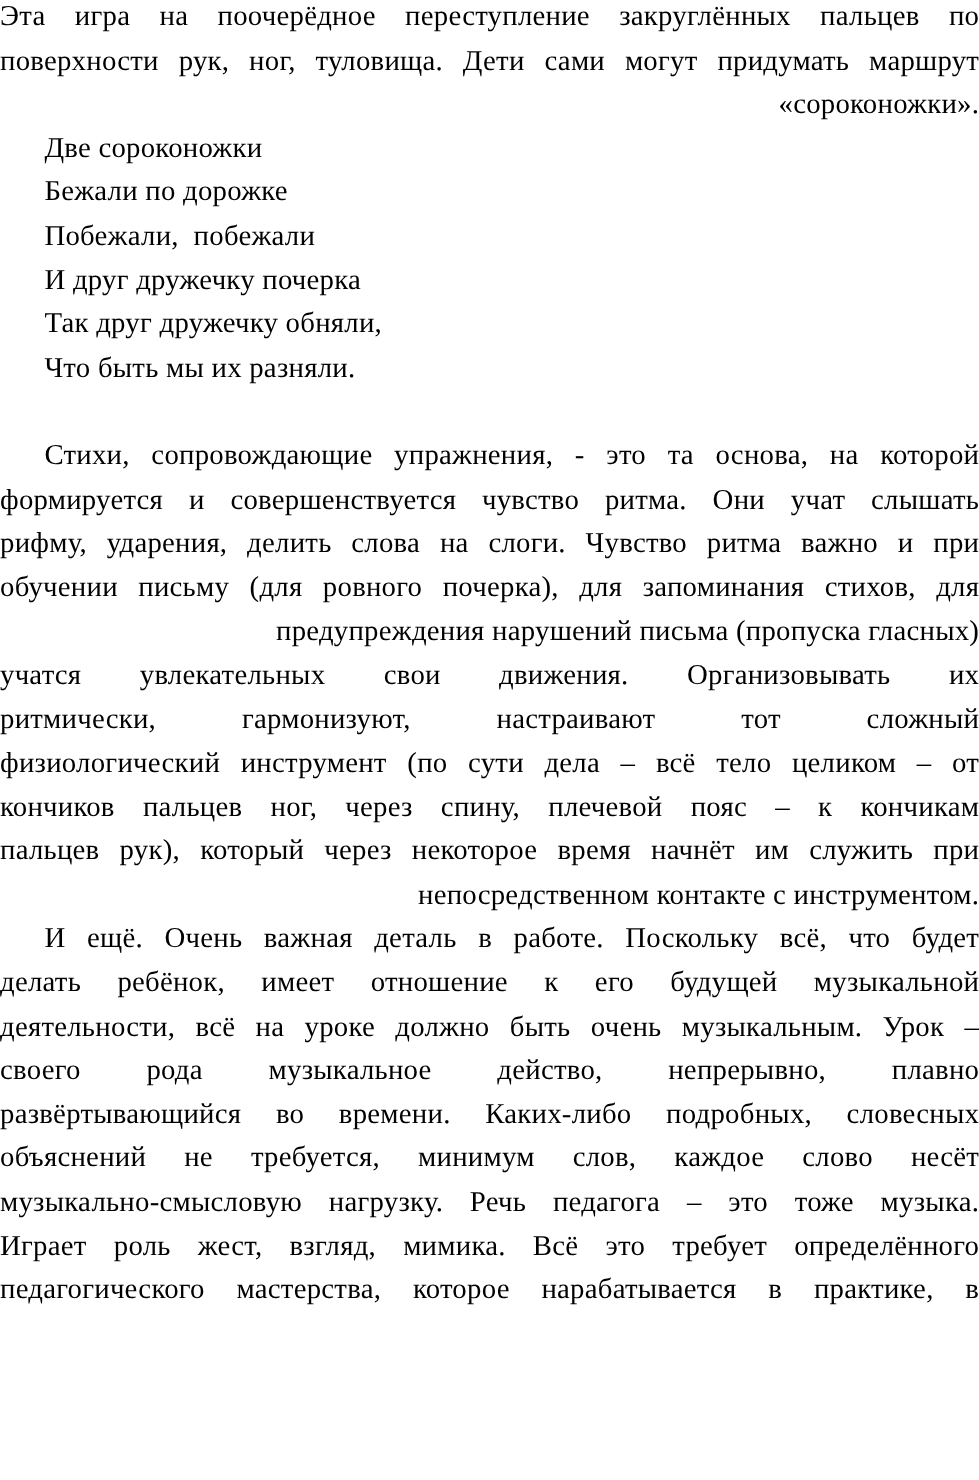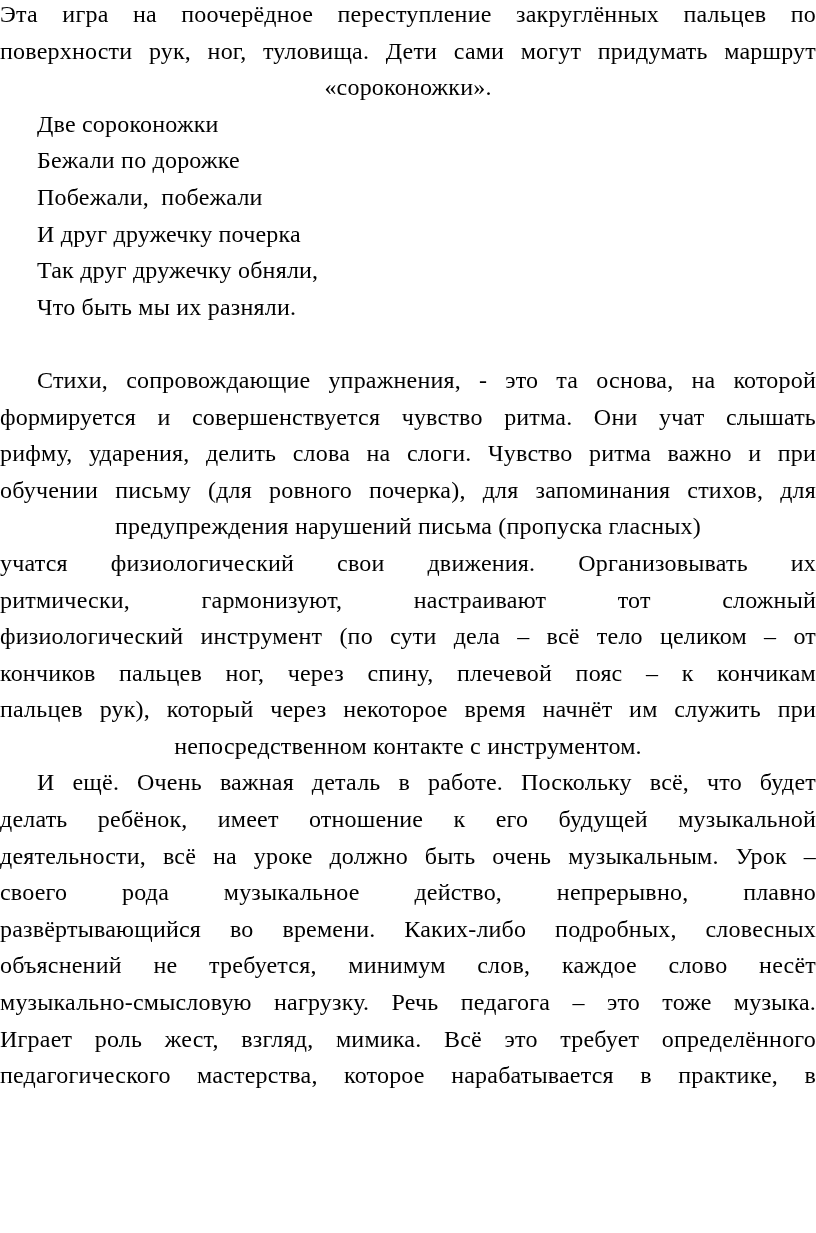--- a/index.html
+++ b/index.html
@@ -33,21 +33,21 @@
   }
   
   .line.jl {
     text-align: justify;
     text-align-last: justify;
     -moz-text-align-last: justify;
     text-justify: inter-word;
   }
   
   .line.last {
-    text-align: center;
+    text-align: right;
     white-space: pre;
   }
   
   .line.verse {
     text-align: left;
     white-space: pre;
   }
   .line.blank {
     white-space: pre;
   }
@@ -65,21 +65,21 @@
       <div class="line verse" style="padding-left: 37px;">Побежали,  побежали</div>
       <div class="line verse" style="padding-left: 37px;">И друг дружечку почерка</div>
       <div class="line verse" style="padding-left: 37px;">Так друг дружечку обняли,</div>
       <div class="line verse" style="padding-left: 37px;">Что быть мы их разняли.</div>
       <div class="line blank">&nbsp;</div>
       <div class="line prose jl" style="padding-left: 37px;">Стихи, сопровождающие упражнения, - это та основа, на которой</div>
       <div class="line prose jl">формируется и совершенствуется  чувство ритма. Они учат слышать</div>
       <div class="line prose jl">рифму, ударения, делить слова на слоги. Чувство ритма важно и при</div>
       <div class="line prose jl">обучении письму (для ровного почерка), для запоминания стихов, для</div>
       <div class="line prose last">предупреждения нарушений письма (пропуска гласных)</div>
-      <div class="line prose jl">учатся физиологический свои движения. Организовывать их</div>
+      <div class="line prose jl">учатся увлекательных свои движения. Организовывать их</div>
       <div class="line prose jl">ритмически, гармонизуют, настраивают тот сложный</div>
       <div class="line prose jl">физиологический инструмент (по сути дела – всё тело целиком – от</div>
       <div class="line prose jl">кончиков пальцев ног, через спину, плечевой пояс – к кончикам</div>
       <div class="line prose jl">пальцев рук), который через некоторое время начнёт им служить при</div>
       <div class="line prose last">непосредственном контакте с инструментом.</div>
       <div class="line prose jl" style="padding-left: 37px;">И ещё. Очень важная деталь в работе. Поскольку всё, что будет</div>
       <div class="line prose jl">делать ребёнок, имеет отношение к его будущей музыкальной</div>
       <div class="line prose jl">деятельности, всё на уроке должно быть очень музыкальным.  Урок –</div>
       <div class="line prose jl">своего рода музыкальное действо, непрерывно, плавно</div>
       <div class="line prose jl">развёртывающийся во времени. Каких-либо подробных, словесных</div>

